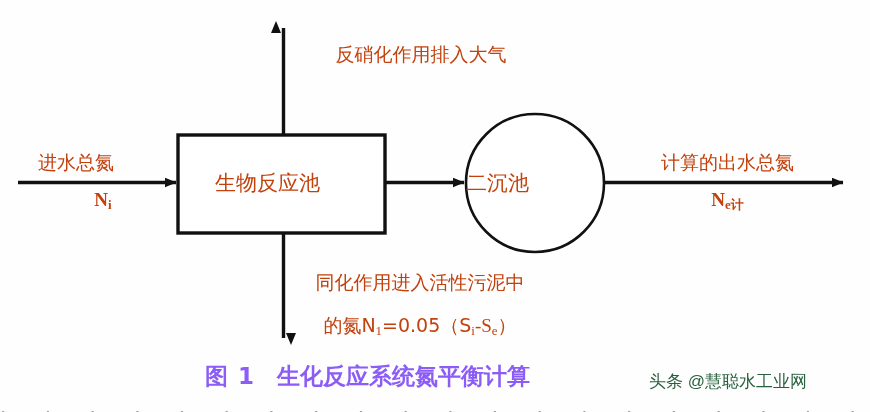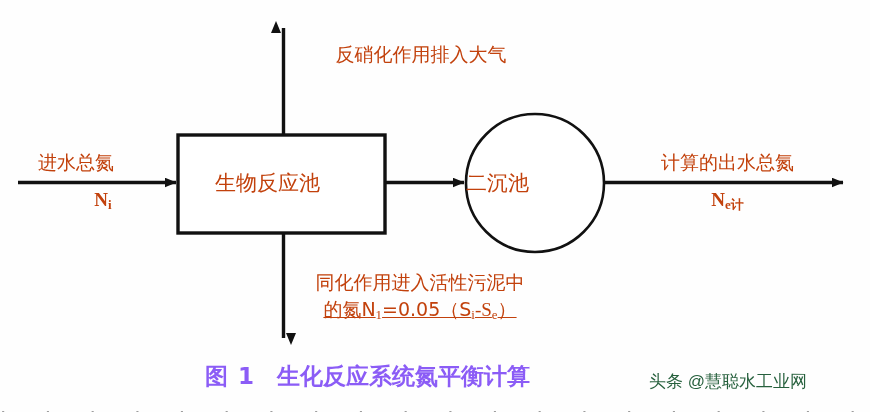--- a/index.html
+++ b/index.html
@@ -53,22 +53,21 @@
 
   
   #bottom-text {
     left: 285px;
     top: 270px;
     width: 270px;
     text-align: center;
     font-size: 19px;
   }
   #bottom-text .line2 {
-    margin-top: 3px;
-    text-decoration: underline;
+    margin-top: 19px;
   }
 
   
   #inlet-text {
     left: 38px;
     top: 150px;
     width: 130px;
     text-align: left;
     font-size: 19px;
   }

